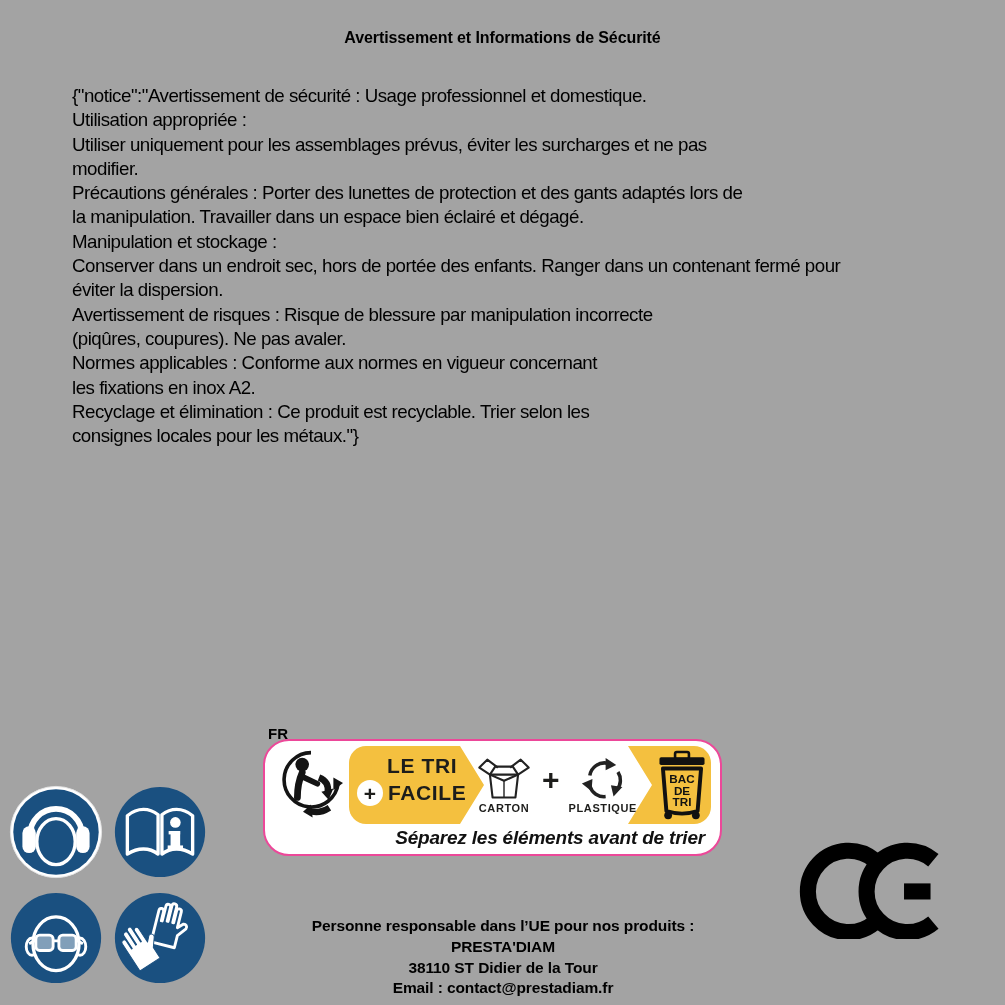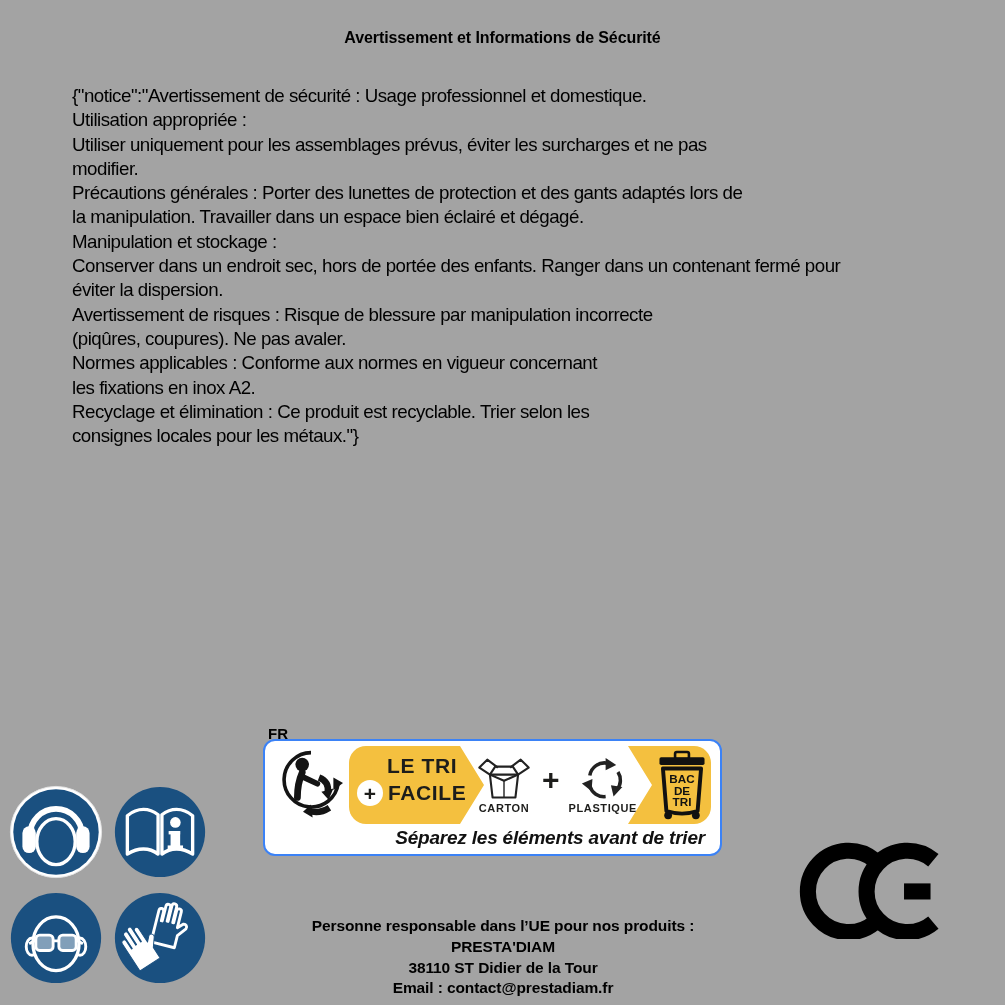--- a/index.html
+++ b/index.html
@@ -15,21 +15,21 @@
   .notice div{white-space:nowrap;}
 
   
   .icons-grid{position:absolute;left:8px;top:784px;display:grid;
               grid-template-columns:96px 96px;gap:10px 8px;}
   .m-icon{width:96px;height:96px;display:block;}
 
   
   .fr-code{position:absolute;left:268px;top:725px;font-size:15px;font-weight:bold;}
   .sort-label{position:absolute;left:263px;top:739px;width:459px;height:117px;
-              background:#fff;border:2px solid #3b82f6;border-radius:12px;
+              background:#fff;border:2px solid #ec4899;border-radius:26px;
               box-sizing:border-box;padding-left:38px;}
   .triman{position:absolute;left:12px;top:6px;width:68px;height:72px;}
   .band{position:absolute;left:84px;top:5px;width:362px;height:78px;
         border-radius:17px;}
   .headline{position:absolute;left:8px;top:8px;color:#1d1d1b;}
   .headline .h1{margin-left:30px;font-size:21px;font-weight:bold;letter-spacing:0.6px;line-height:24px;}
   .headline .h2{display:flex;align-items:center;gap:5px;margin-top:2px;}
   .plus-circle{width:26px;height:26px;border-radius:50%;background:#fff;
                display:flex;align-items:center;justify-content:center;
                font-size:21px;font-weight:bold;color:#1d1d1b;line-height:1;}

